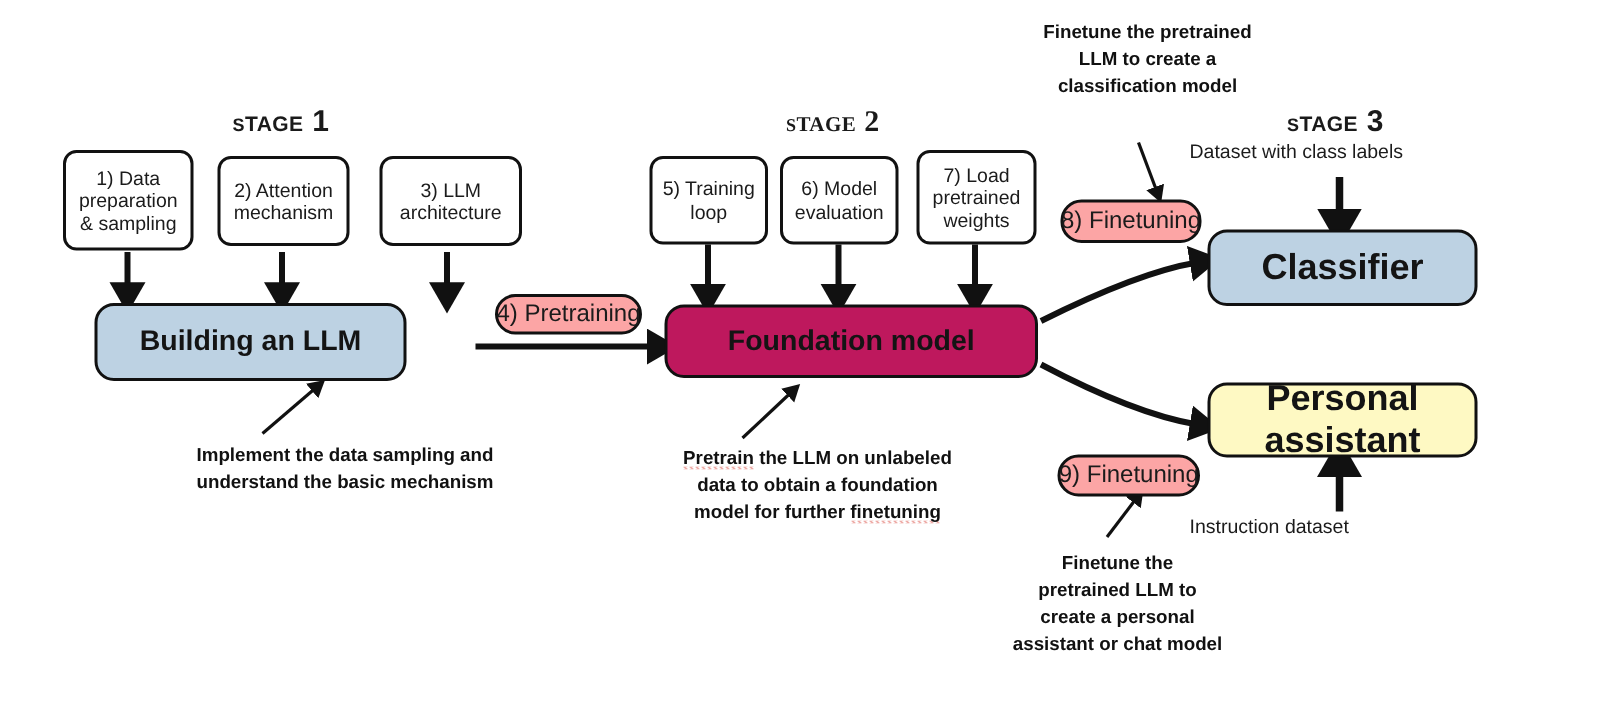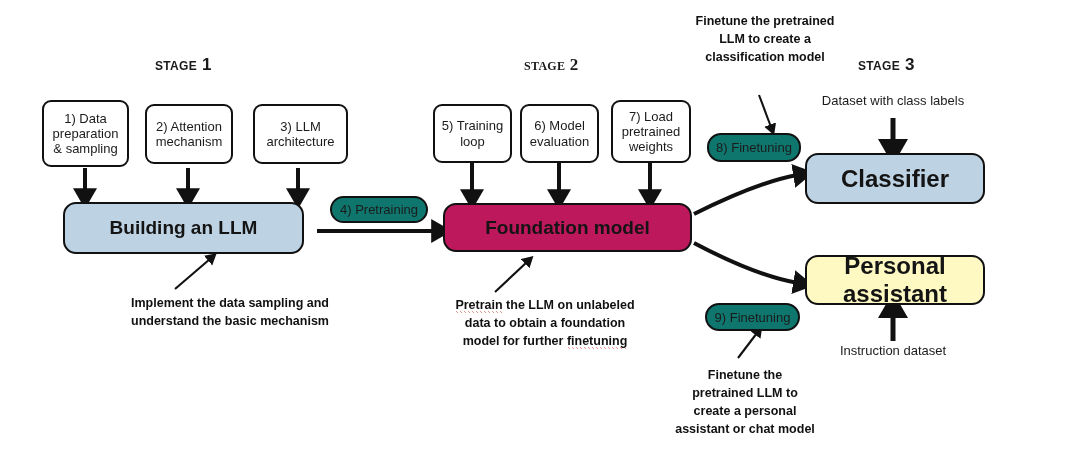--- a/index.html
+++ b/index.html
@@ -21,26 +21,27 @@
     left: 0; top: 0;
     width: 1080px;
     height: 468px;
     pointer-events: none;
   }
   
   .stage-heading {
     position: absolute;
     font-family: "Liberation Sans", sans-serif;
     font-weight: bold;
-    font-size: 17px;
+    font-size: 20px;
     letter-spacing: 0.3px;
     font-variant: small-caps;
     text-transform: lowercase;
     white-space: nowrap;
     color: #1a1a1a;
+    margin-top: 15px;
   }
   .stage-heading::first-letter { font-size: 17px; }
   
   .step-box {
     position: absolute;
     box-sizing: border-box;
     background: #ffffff;
     border: 2.2px solid #111111;
     border-radius: 9px;
     display: flex;
@@ -48,28 +49,28 @@
     justify-content: center;
     text-align: center;
     font-size: 13px;
     line-height: 1.18;
     padding: 2px 3px;
     color: #1b1b1b;
   }
   .pill-box {
     position: absolute;
     box-sizing: border-box;
-    background: #0f766e;
+    background: #fca5a5;
     border: 2.2px solid #111111;
     border-radius: 14px;
     display: flex;
     align-items: center;
     justify-content: center;
     text-align: center;
-    font-size: 13px;
+    font-size: 16px;
     white-space: nowrap;
     color: #1b1b1b;
   }
   
   .main-box {
     position: absolute;
     box-sizing: border-box;
     border: 2.6px solid #111111;
     border-radius: 13px;
     display: flex;
@@ -78,21 +79,20 @@
     text-align: center;
     font-weight: bold;
     color: #141414;
   }
   .main-box.wide { font-size: 19px; }
   .main-box.out  { font-size: 24px; }
   
   .caption {
     position: absolute;
     font-size: 13px;
-    text-align: center;
     white-space: nowrap;
     color: #1b1b1b;
   }
   
   .annot {
     position: absolute;
     font-weight: bold;
     font-size: 12.5px;
     line-height: 1.45;
     text-align: center;
@@ -177,21 +177,21 @@
   <div class="step-box" style="left:253px; top:104px; width:95px; height:60px;">3) LLM architecture</div>
 
   <div class="step-box" style="left:433px; top:104px; width:79px; height:59px;">5) Training loop</div>
   <div class="step-box" style="left:520px; top:104px; width:79px; height:59px;">6) Model evaluation</div>
   <div class="step-box" style="left:611px; top:100px; width:80px; height:63px;">7) Load pretrained weights</div>
 
   <div class="pill-box" style="left:330px; top:196px; width:98px; height:27px;">4) Pretraining</div>
   <div class="pill-box" style="left:707px; top:133px; width:94px; height:29px;">8) Finetuning</div>
   <div class="pill-box" style="left:705px; top:303px; width:95px; height:28px;">9) Finetuning</div>
 
-  <div class="main-box wide" style="left:63px; top:202px; width:241px; height:52px; background:#bdd2e3;">Building an LLM</div>
+  <div class="main-box wide" style="left:63px; top:202px; width:208px; height:52px; background:#bdd2e3;">Building an LLM</div>
   <div class="main-box wide" style="left:443px; top:203px; width:249px; height:49px; background:#be185d;">Foundation model</div>
   <div class="main-box out" style="left:805px; top:153px; width:180px; height:51px; background:#bdd2e3;">Classifier</div>
   <div class="main-box out" style="left:805px; top:255px; width:180px; height:50px; background:#fef9c3;">Personal assistant</div>
 
   <div class="caption" style="left:793px; top:93px; width:200px;">Dataset with class labels</div>
   <div class="caption" style="left:793px; top:343px; width:200px;">Instruction dataset</div>
 
   <div class="annot" style="left:85px; top:294px; width:290px;">
     <div>Implement the data sampling and</div>
     <div>understand the basic mechanism</div>

